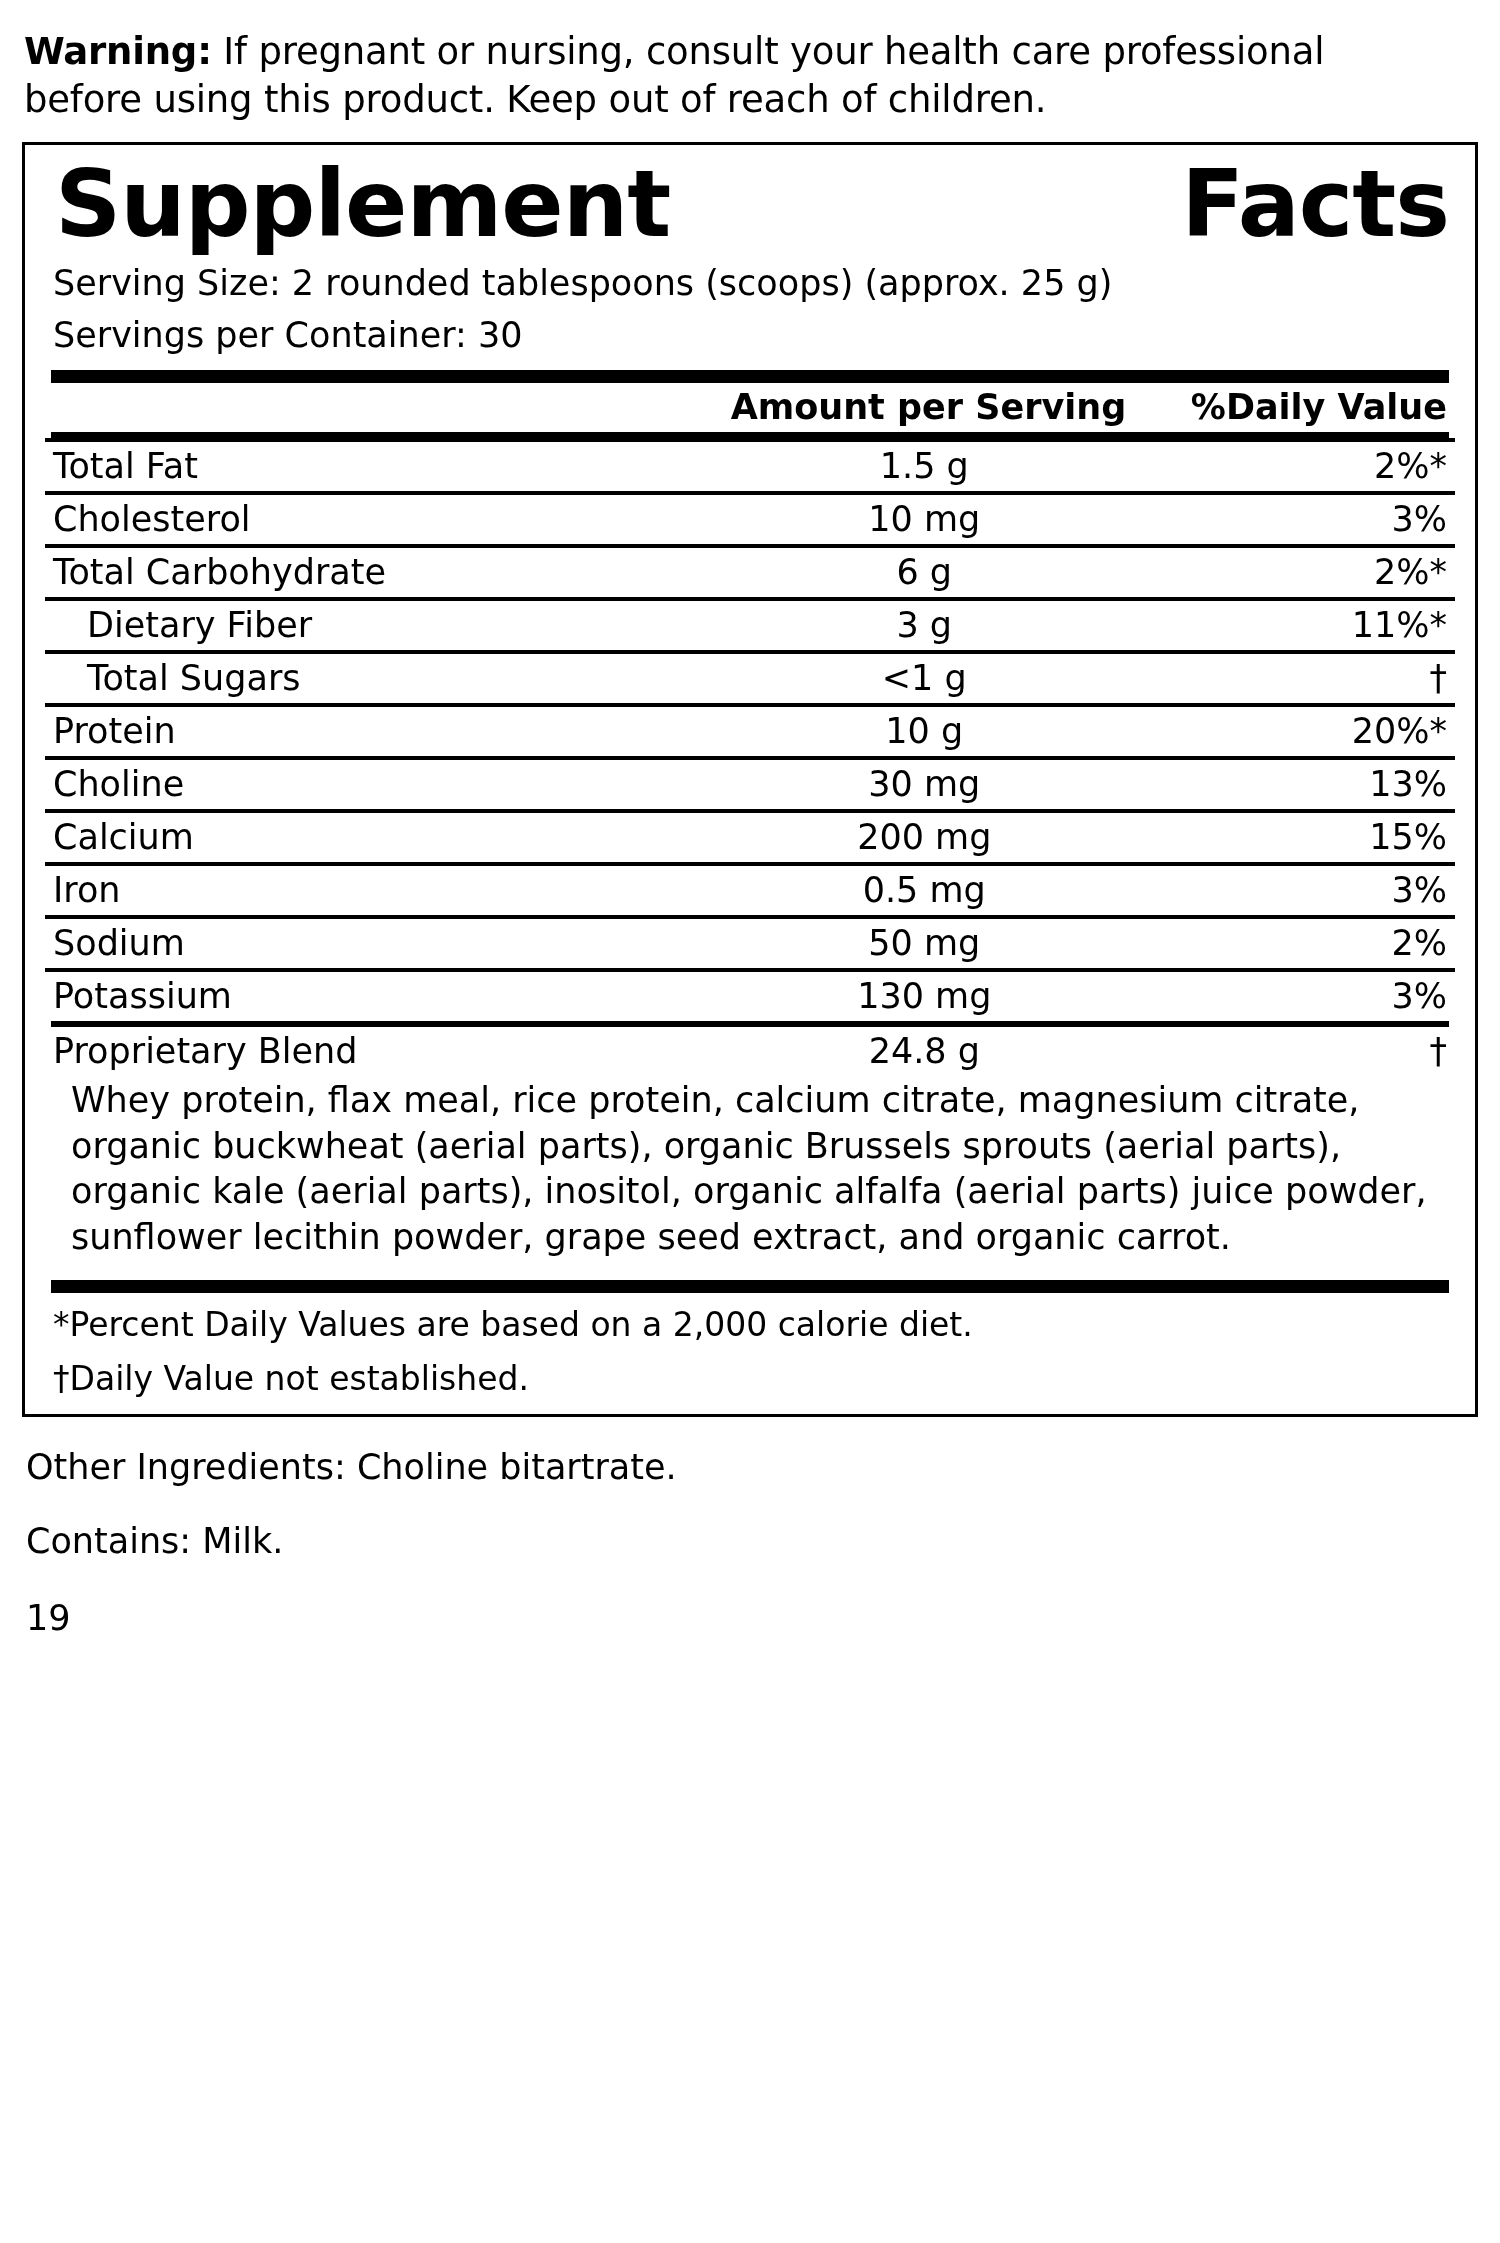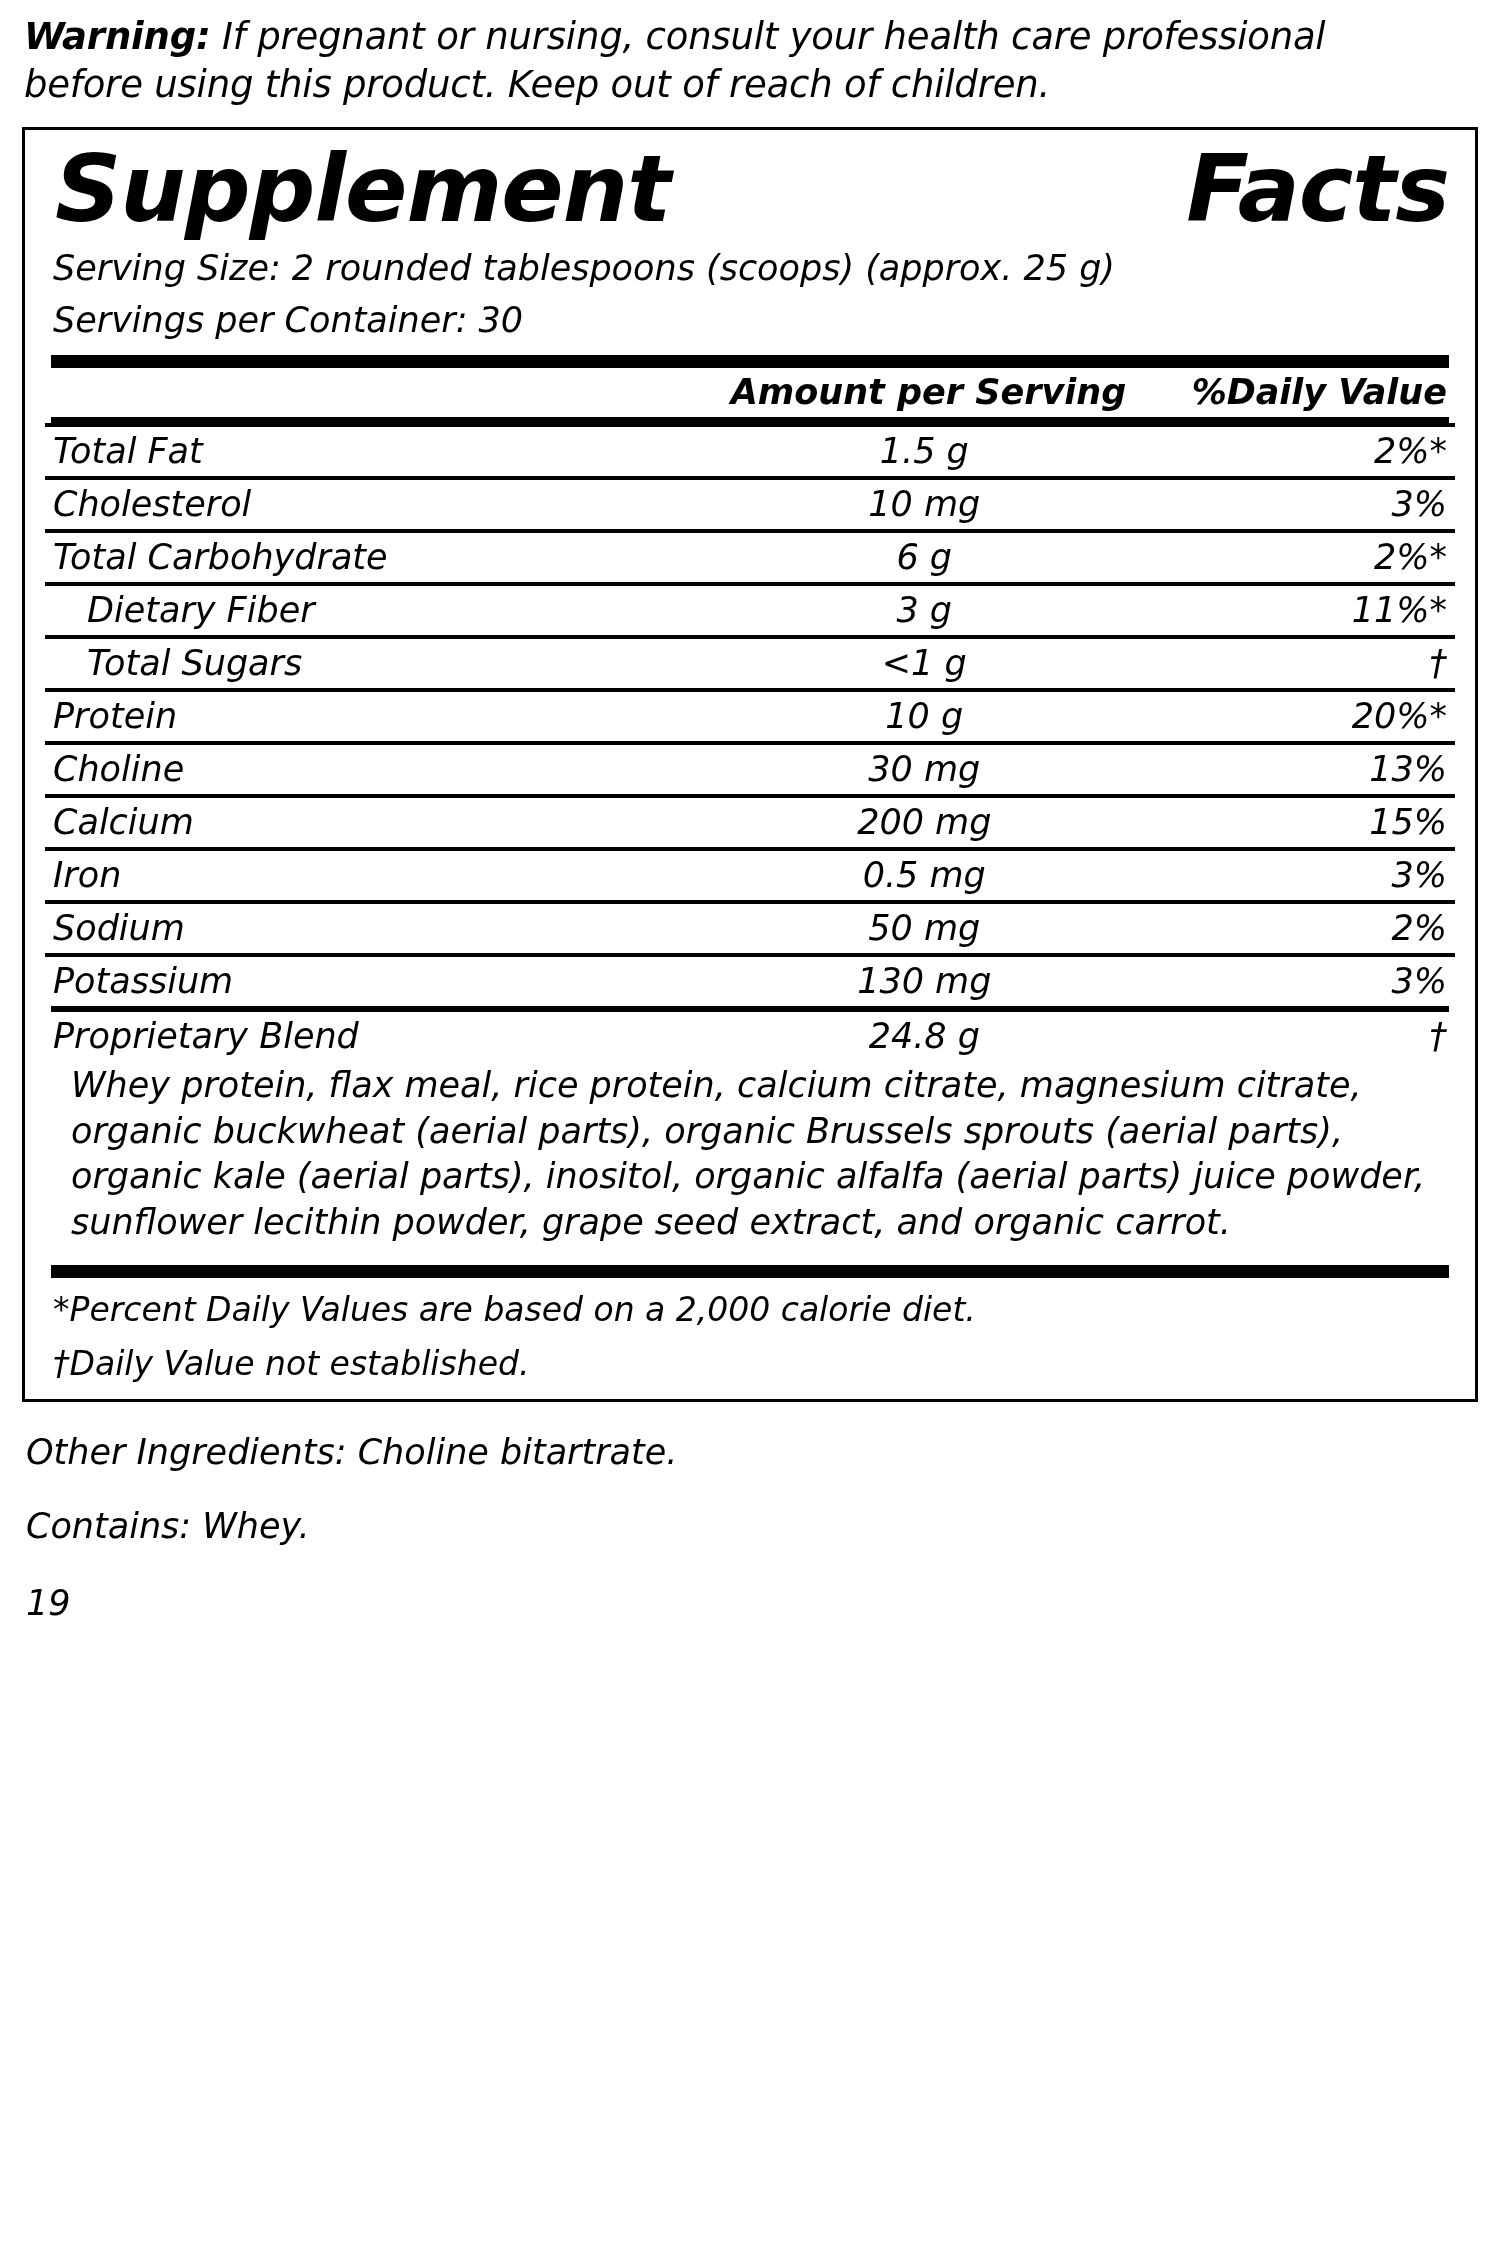--- a/index.html
+++ b/index.html
@@ -12,22 +12,21 @@
     height: 2243px;
     font-family: "DejaVu Sans", "Liberation Sans", sans-serif;
     color: #000000;
     -webkit-font-smoothing: antialiased;
   }
   .page {
     position: relative;
     width: 1500px;
     height: 2028px;
     box-sizing: border-box;
-    padding: 13px 22px 0 22px;
-    font-style: italic;
+    padding: 28px 22px 0 22px;
   }
 
   
   .warning {
     font-size: 37px;
     line-height: 1.30;
     letter-spacing: -0.2px;
     margin: 0 0 18px 2px;
     max-width: 1400px;
   }
@@ -239,18 +238,18 @@
 
     <div class="rule-thick"></div>
 
     <div class="footnotes">*Percent Daily Values are based on a 2,000 calorie diet.</div>
     <div class="footnotes">†Daily Value not established.</div>
 
   </div>
 
   <div class="below">
     <p>Other Ingredients: Choline bitartrate.</p>
-    <p>Contains: Whey.</p>
+    <p>Contains: Milk.</p>
   </div>
 
   <div class="pagenum">19</div>
 
 </div>
 
 </body></html>

